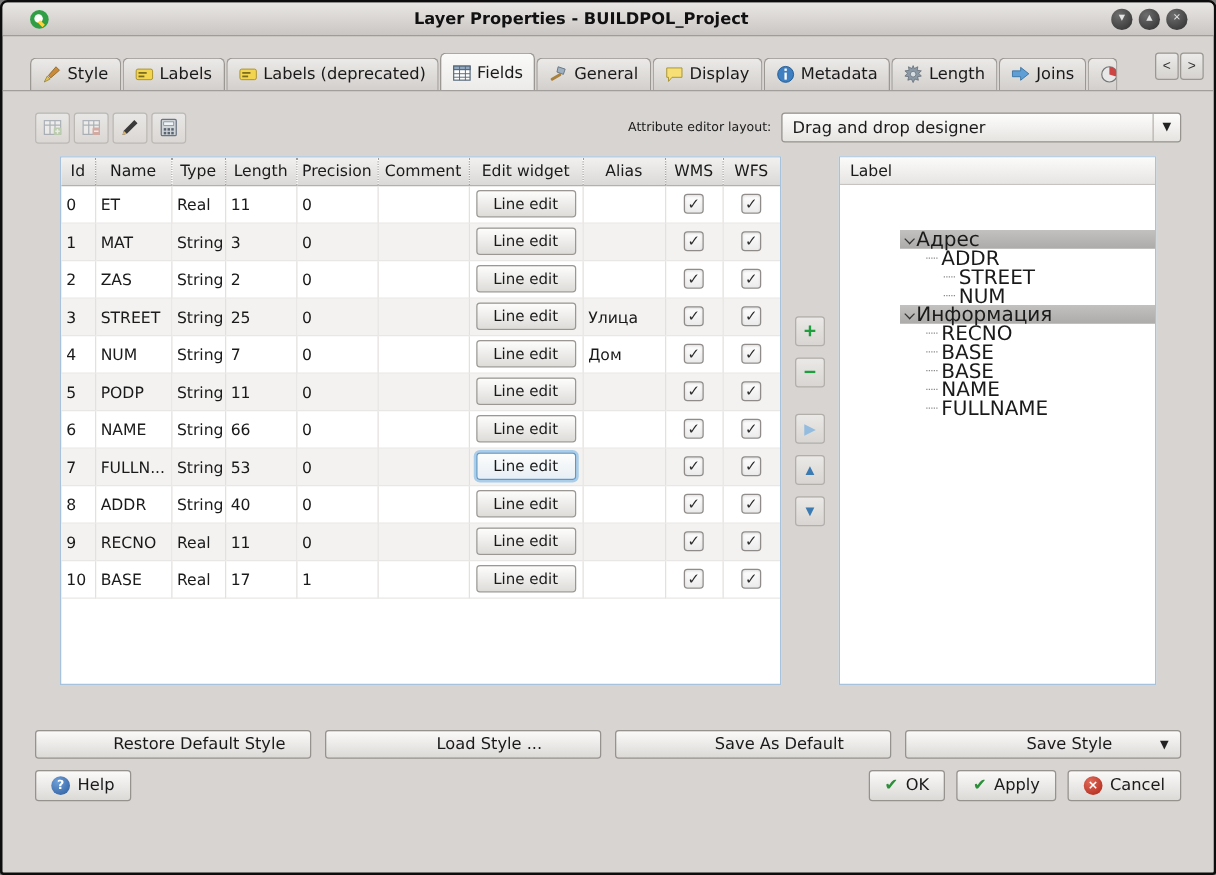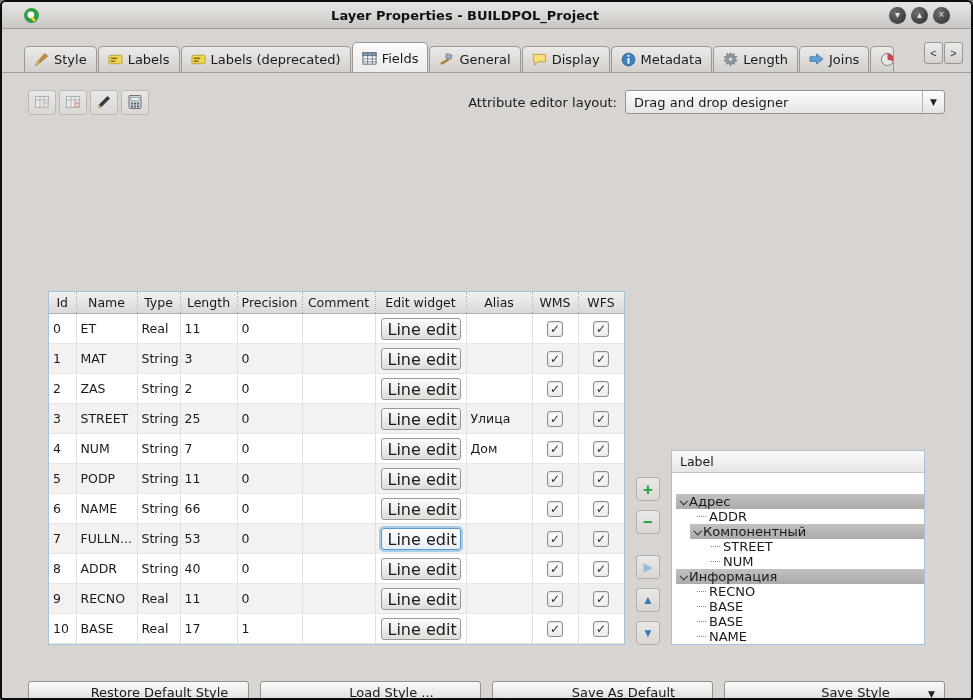--- a/index.html
+++ b/index.html
@@ -32,57 +32,57 @@
   .tab-scroll{margin-left:auto;display:flex;gap:1px;padding-bottom:2px;}
   .tab-scroll button{width:19px;height:22px;border:1px solid #9b9894;border-radius:3px;
     background:linear-gradient(#ecebe9,#d5d2cf);font-size:11px;color:#333;padding:0;}
   
   .content{flex:1;display:flex;flex-direction:column;padding:0 26px;}
   .toolbar-row{margin-top:16px;height:26px;display:flex;align-items:center;}
   .tool-btn{width:28px;height:25px;margin-right:3px;border:1px solid #bcb9b5;border-radius:3px;
     background:linear-gradient(#e9e7e5,#dad7d4);display:flex;align-items:center;justify-content:center;padding:0;}
   .tool-btn svg{width:16px;height:16px;}
   .tool-btn.disabled svg{opacity:.38;}
-  .layout-label{margin-left:auto;margin-right:8px;font-size:13px;}
+  .layout-label{margin-left:auto;margin-right:8px;font-size:10px;}
   .combo{width:320px;height:24px;border:1px solid #97948f;border-radius:3px;
     background:linear-gradient(#fdfdfc,#e6e4e1);display:flex;align-items:center;padding-left:8px;font-size:13px;}
   .combo-arrow{margin-left:auto;width:22px;height:100%;border-left:1px solid #b5b2ae;
     display:flex;align-items:center;justify-content:center;font-size:9px;color:#222;}
   
-  .main-row{margin-top:10px;margin-left:20px;height:520px;display:flex;align-items:flex-end;}
+  .main-row{margin-top:10px;margin-left:20px;height:423px;display:flex;}
   .table-frame{width:577px;flex:none;border:1px solid #a6c2dc;background:#fff;overflow:hidden;}
   table.fields{border-collapse:collapse;table-layout:fixed;width:575px;font-size:12.5px;}
   table.fields thead th{height:22px;font-weight:normal;text-align:center;padding:0 2px;
     background:linear-gradient(#f2f1f0,#dbd9d7);border-bottom:1px solid #b3b0ad;border-right:1px dotted #a09d9a;
     overflow:hidden;white-space:nowrap;}
   table.fields tbody tr{height:30px;}
   table.fields tbody tr:nth-child(even){background:#f3f2f1;}
   table.fields td{border-right:1px solid #e3e1e0;border-bottom:1px solid #e9e7e6;
     padding:0 4px;white-space:nowrap;overflow:hidden;}
   td.center{text-align:center;}
   .line-edit-btn{display:block;margin:0 auto;width:80px;height:22px;border:1px solid #9b9894;border-radius:3px;
-    background:linear-gradient(#fdfdfc,#dedcd9);font-size:16px;font-family:inherit;color:#1a1a1a;}
+    background:linear-gradient(#fdfdfc,#dedcd9);font-size:12px;font-family:inherit;color:#1a1a1a;}
   .line-edit-btn.focused{border-color:#5d98c9;box-shadow:0 0 0 2px #aacde9;background:linear-gradient(#fdfdfc,#e7eef5);}
   .checkbox{display:inline-flex;width:16px;height:16px;border:1px solid #8f8c89;border-radius:3px;
     background:linear-gradient(#ffffff,#ebebeb);align-items:center;justify-content:center;
     box-shadow:inset 0 1px 2px rgba(0,0,0,.13);vertical-align:middle;}
   .checkbox .check{display:none;font-size:12px;font-weight:bold;color:#2c2c2c;line-height:1;}
   .checkbox.checked .check{display:block;}
   
   .mid-col{width:46px;flex:none;display:flex;flex-direction:column;align-items:center;justify-content:center;gap:9px;}
   .mid-btn{width:24px;height:24px;border:1px solid #b2afab;border-radius:3px;padding:0;
     background:linear-gradient(#ebe9e7,#d8d5d2);display:flex;align-items:center;justify-content:center;}
   .mid-btn.plus,.mid-btn.minus{color:#1f9e3d;font-weight:bold;font-size:17px;line-height:1;}
   .mid-btn.right{color:#93bcdf;font-size:12px;margin-top:12px;}
   .mid-btn.up,.mid-btn.down{color:#3c7ab2;font-size:12px;}
   
-  .tree-panel{width:254px;flex:none;border:1px solid #a6c2dc;background:#fff;display:flex;flex-direction:column;}
+  .tree-panel{width:254px;flex:none;border:1px solid #a6c2dc;background:#fff;display:flex;flex-direction:column;gap:15px;}
   .tree-header{flex:none;height:22px;background:linear-gradient(#fbfbfa,#e7e5e3);border-bottom:1px solid #c6c3c0;
     display:flex;align-items:center;padding-left:8px;font-size:12.5px;}
-  .tree-body{flex:1;padding-top:21px;overflow:hidden;font-size:13px;}
+  .tree-body{flex:1;padding-top:21px;overflow:hidden;font-size:16px;margin-left:44px;}
   .tree-item{height:15px;display:flex;align-items:center;white-space:nowrap;padding-right:4px;}
   .tree-item.selected{background:linear-gradient(#c3c1bf,#adabA9);background:linear-gradient(#c3c1bf,#adaba9);}
   .expander{width:13px;flex:none;display:flex;justify-content:center;align-items:center;}
   .expander::before{content:"";width:5px;height:5px;border-right:1.4px solid #333;border-bottom:1.4px solid #333;
     transform:rotate(45deg) translateY(-1px);}
   .branch{width:9px;flex:none;border-top:1px dotted #8a8a8a;margin-right:3px;}
   
   .style-row{margin-top:36px;display:flex;gap:11px;}
   .style-btn{flex:1;height:23px;border:1px solid #96938f;border-radius:3px;position:relative;
     background:linear-gradient(#fbfaf9,#dcdad7);font-size:13px;font-family:inherit;color:#1a1a1a;padding-left:48px;}
@@ -549,25 +549,20 @@
 
     <span class="tree-label">Адрес</span>
   </div>
 
   <div class="tree-item" style="margin-left: 25px;">
 
     <span class="branch"></span>
     <span class="tree-label">ADDR</span>
   </div>
 
-  <div class="tree-item selected" style="margin-left: 18px;">
-    <span class="expander"></span>
-
-    <span class="tree-label">Компонентный</span>
-  </div>
 
   <div class="tree-item" style="margin-left: 39px;">
 
     <span class="branch"></span>
     <span class="tree-label">STREET</span>
   </div>
 
   <div class="tree-item" style="margin-left: 39px;">
 
     <span class="branch"></span>
@@ -597,20 +592,25 @@
     <span class="branch"></span>
     <span class="tree-label">BASE</span>
   </div>
 
   <div class="tree-item" style="margin-left: 25px;">
 
     <span class="branch"></span>
     <span class="tree-label">NAME</span>
   </div>
 
+  <div class="tree-item" style="margin-left: 25px;">
+
+    <span class="branch"></span>
+    <span class="tree-label">FULLNAME</span>
+  </div>
 </div>
       </div>
 
     </div>
 
     <div class="style-row">
       <button class="style-btn">Restore Default Style</button>
       <button class="style-btn">Load Style ...</button>
       <button class="style-btn">Save As Default</button>
       <button class="style-btn">

